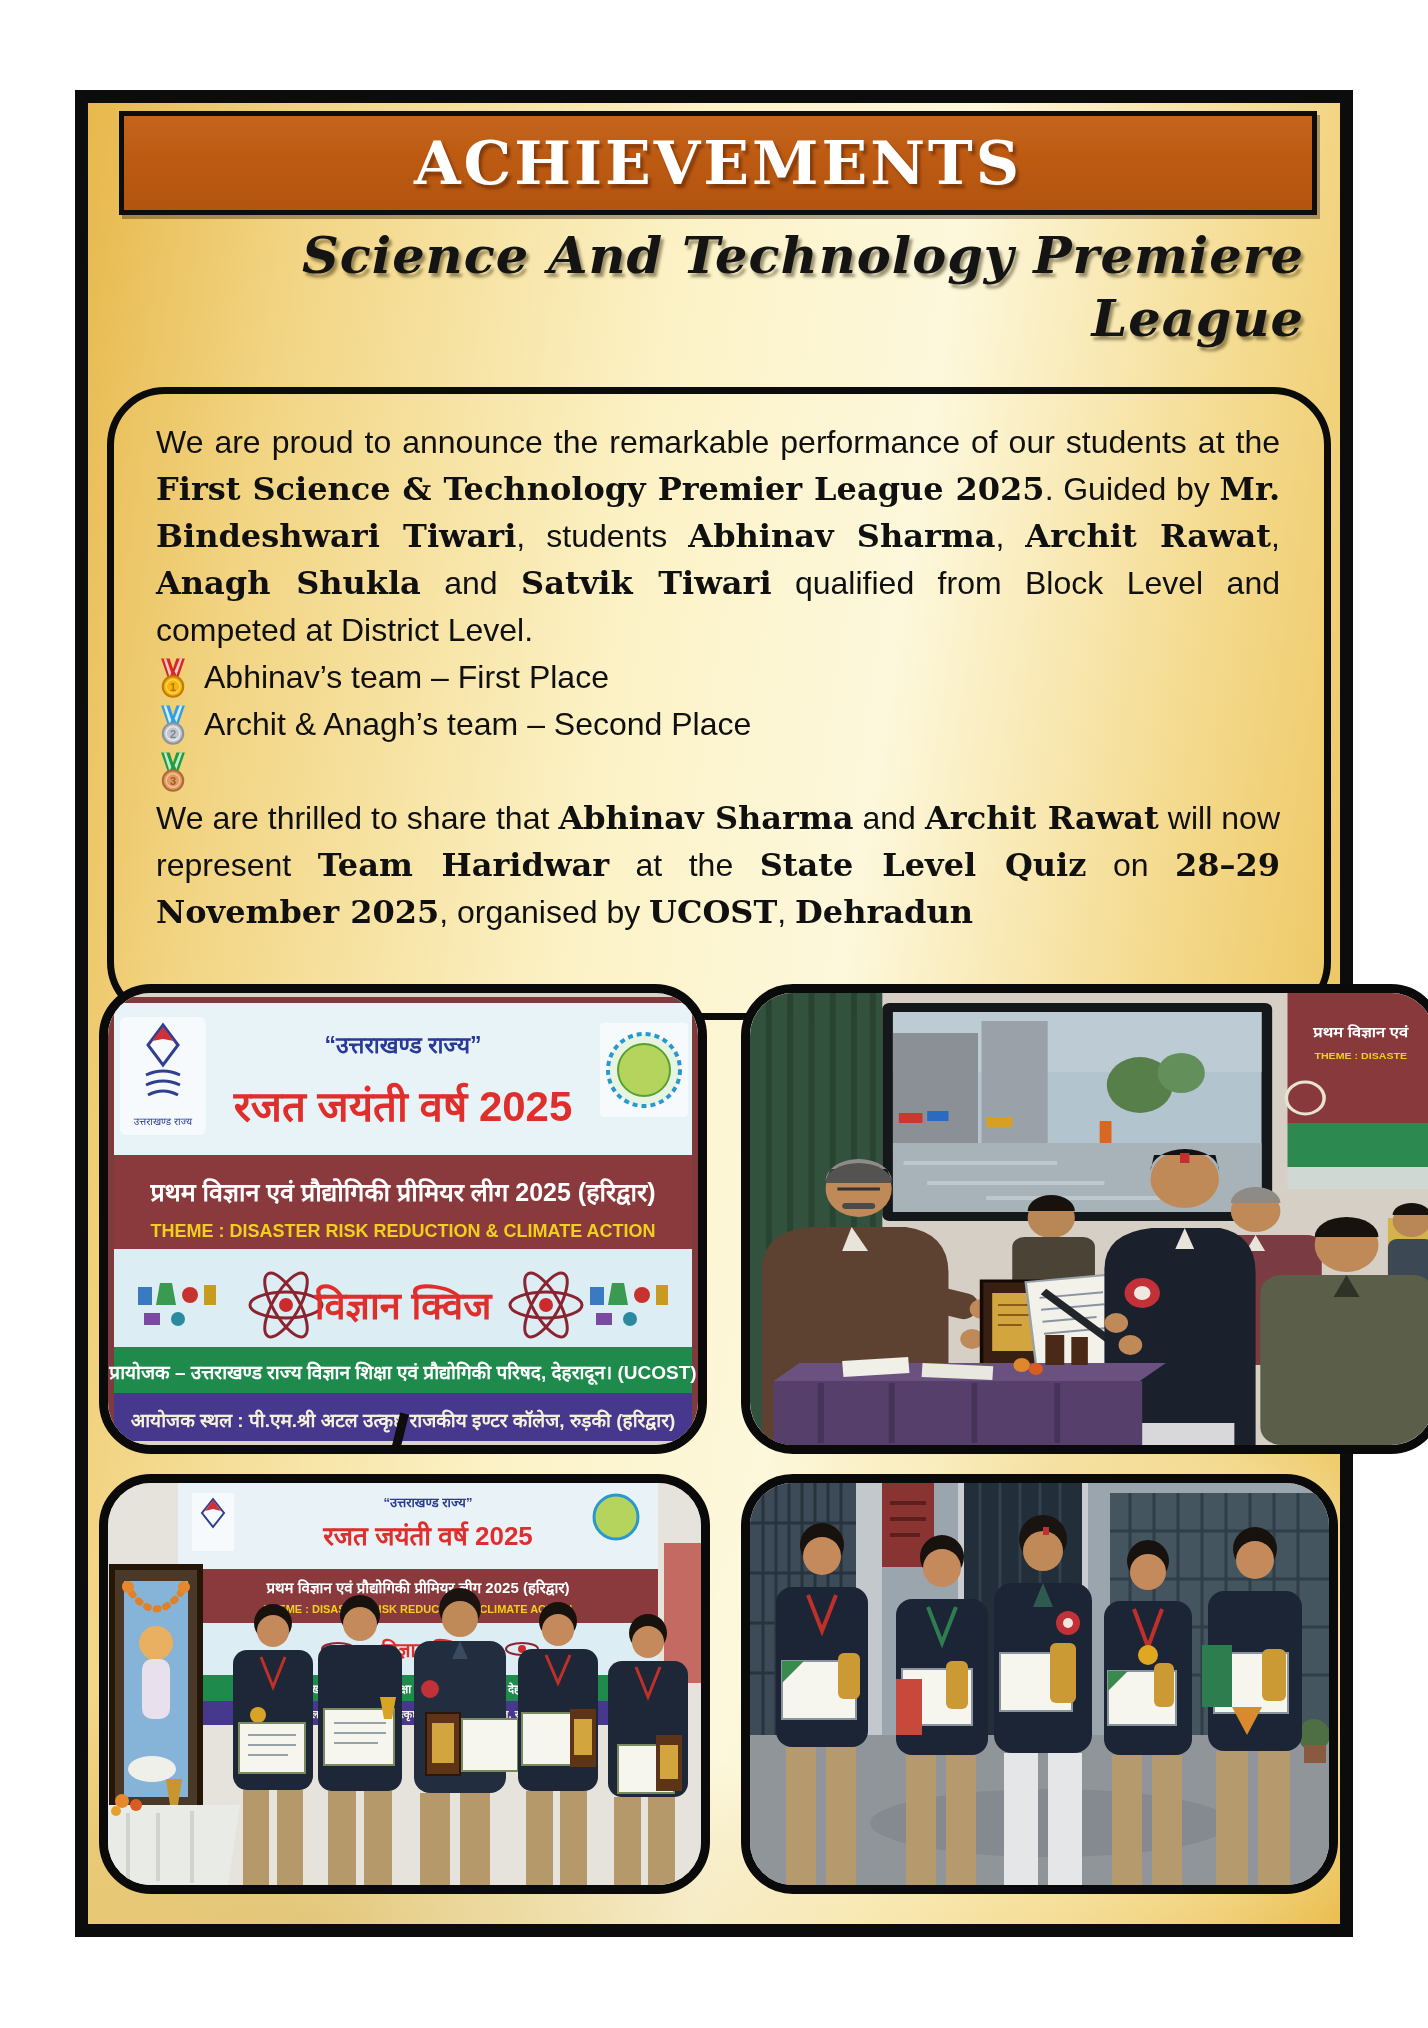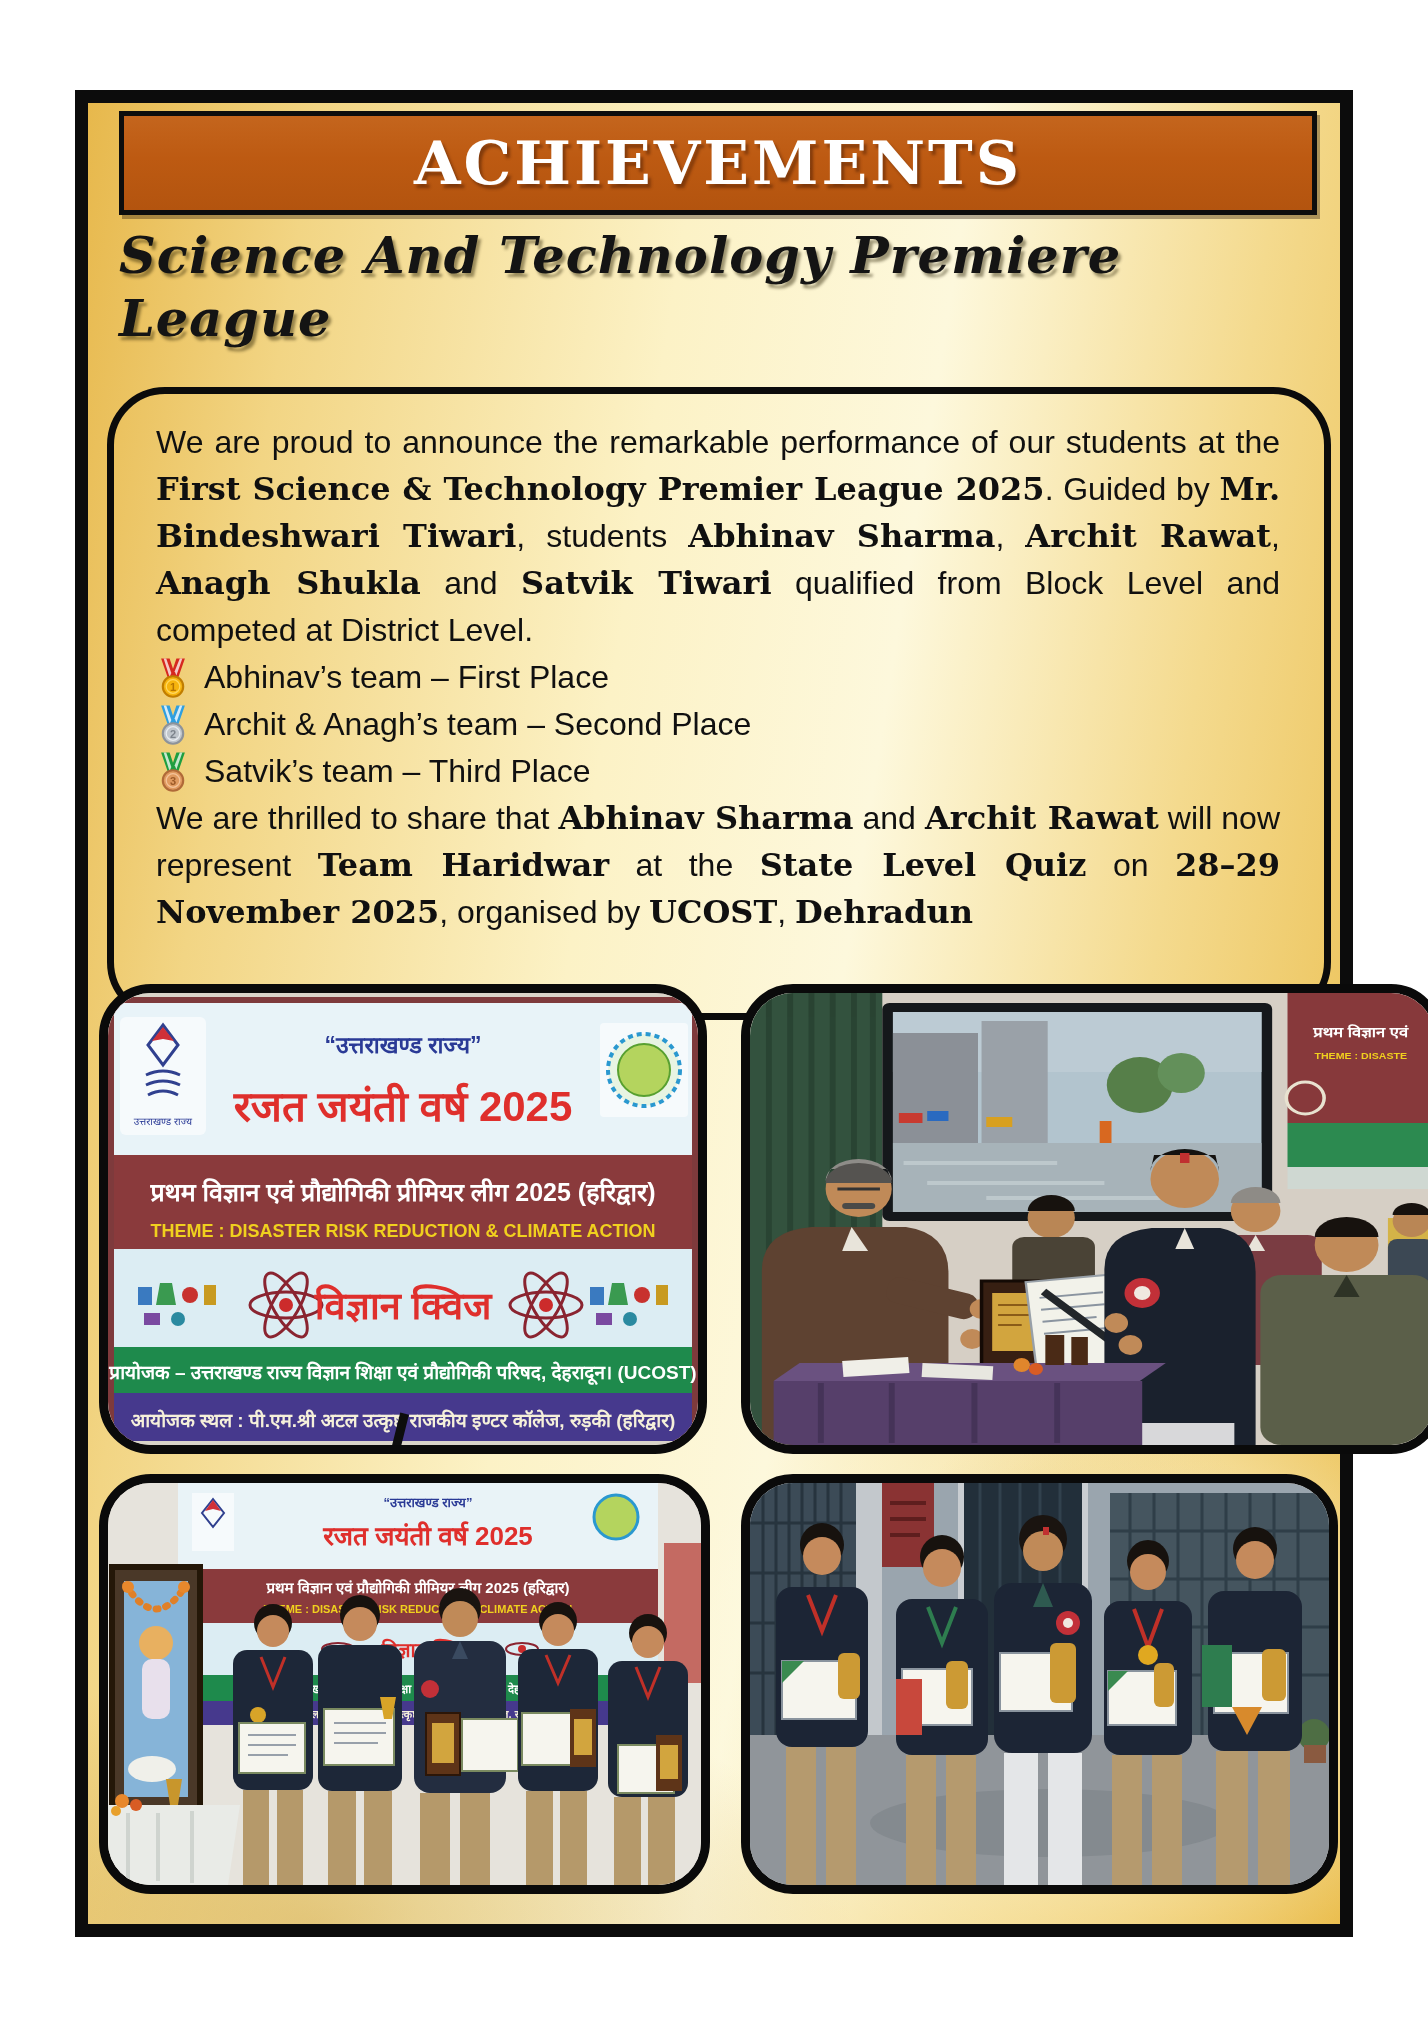--- a/index.html
+++ b/index.html
@@ -18,21 +18,21 @@
            radial-gradient(circle 200px at 60% 45%, rgba(246,222,150,0.8), rgba(246,222,150,0) 75%),
            radial-gradient(circle 280px at 55% 55%, rgba(222,178,80,0.45), rgba(222,178,80,0) 80%);}
   
   .hdr{position:absolute;left:119px;top:111px;width:1198px;height:104px;box-sizing:border-box;
        background:linear-gradient(180deg,#c4651d 0%,#bd5a12 45%,#b3540f 100%);
        border:5px solid #0d0d0d;box-shadow:3px 4px 0 rgba(40,20,5,0.35);
        display:flex;align-items:center;justify-content:center;}
   .hdr-title{font-family:"DejaVu Serif",serif;font-weight:bold;font-size:60px;letter-spacing:3px;
        color:#ffffff;text-shadow:3px 4px 3px rgba(60,20,0,0.45);}
   
-  .subtitle{position:absolute;left:119px;top:224px;width:1198px;text-align:left;
+  .subtitle{position:absolute;left:106px;top:224px;width:1198px;text-align:right;
        font-family:"DejaVu Serif",serif;font-style:italic;font-weight:bold;font-size:51px;
        line-height:63px;color:#141414;text-shadow:3px 4px 3px rgba(40,30,0,0.45);letter-spacing:1px;}
   
   .box{position:absolute;left:107px;top:387px;width:1224px;height:633px;box-sizing:border-box;
        border:7px solid #0b0b0b;border-radius:58px;padding:25px 44px 10px 42px;
        font-size:32px;line-height:47px;color:#101010;}
   .just{text-align:justify;}
   .b{font-family:"DejaVu Serif",serif;font-weight:bold;}
   .medal-row{display:flex;align-items:center;gap:14px;height:47px;}
   .medal-row svg{flex:0 0 auto;}
@@ -90,21 +90,20 @@
     </div>
     <div class="medal-row">
       <svg width="34" height="44" viewBox="0 0 40 46">
         <polygon points="6,0 16,0 20,12 24,0 34,0 25,26 15,26" fill="#1f9e40"></polygon>
         <polygon points="9,0 12,0 18,17 16,22" fill="#ffffff" opacity="0.75"></polygon>
         <polygon points="28,0 31,0 24,20 22,15" fill="#ffffff" opacity="0.75"></polygon>
         <circle cx="20" cy="33" r="12" fill="#e09a60" stroke="#b06a38" stroke-width="2.5"></circle>
         <circle cx="20" cy="33" r="8" fill="none" stroke="#f4c49a" stroke-width="1.5"></circle>
         <text x="20" y="38" font-size="13" font-weight="bold" fill="#9c5a28" text-anchor="middle">3</text>
       </svg>
-      <span>Satvik’s team – Third Place</span>
     </div>
 
     <div class="just"><span>We are thrilled to share that </span><span class="b">Abhinav Sharma</span><span> and </span><span class="b">Archit Rawat</span><span> will now represent </span><span class="b">Team Haridwar</span><span> at the </span><span class="b">State Level Quiz</span><span> on </span><span class="b">28–29 November 2025</span><span>, organised by </span><span class="b">UCOST</span><span>, </span><span class="b">Dehradun</span></div>
   </div>
 
   <div class="photo p1">
     <svg viewBox="0 0 590 452" preserveAspectRatio="none">
       <rect x="0" y="0" width="590" height="452" fill="#d9d4c9"></rect>
       <rect x="0" y="4" width="590" height="444" fill="#7e3a3c"></rect>
       <rect x="6" y="10" width="578" height="152" fill="#e8f3f8"></rect>

